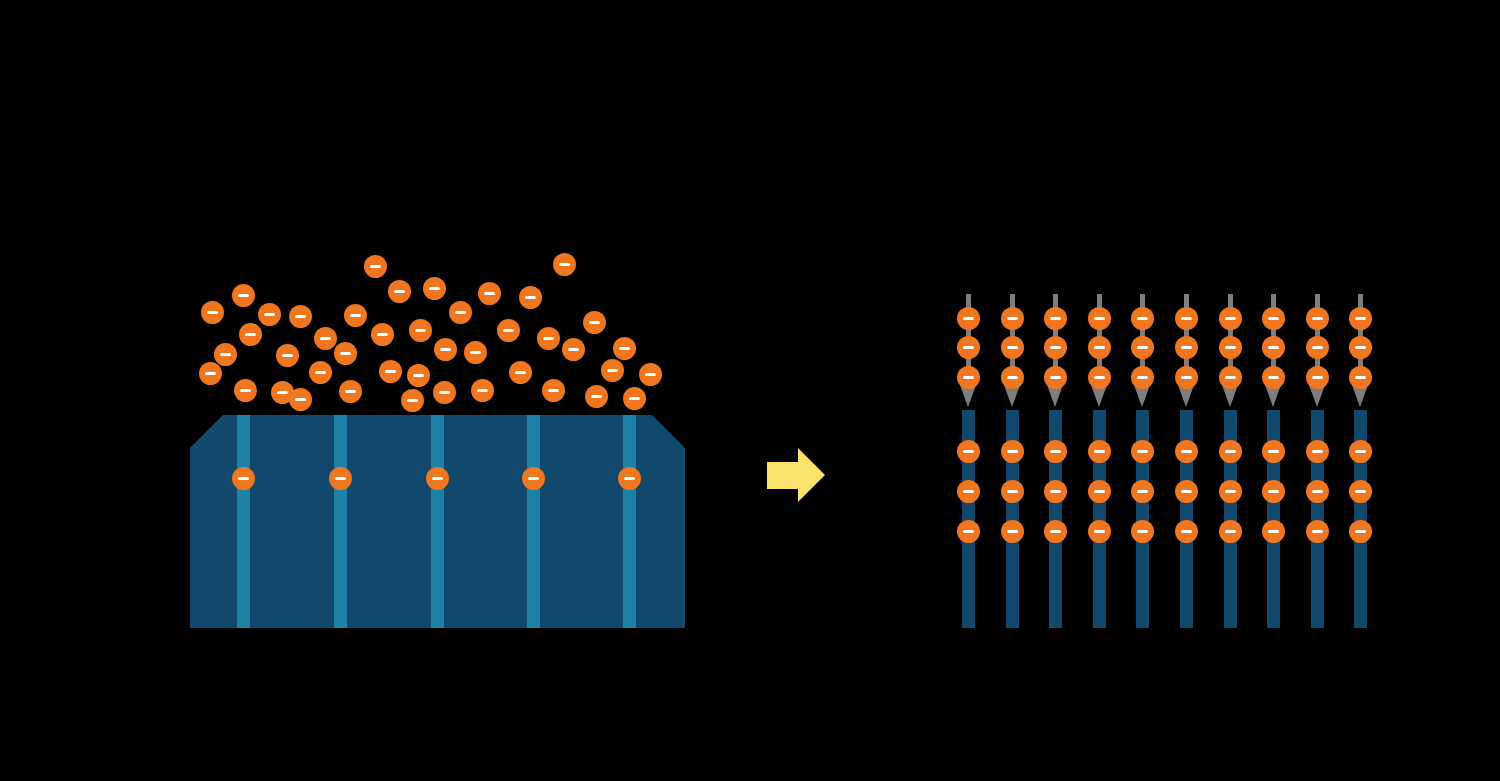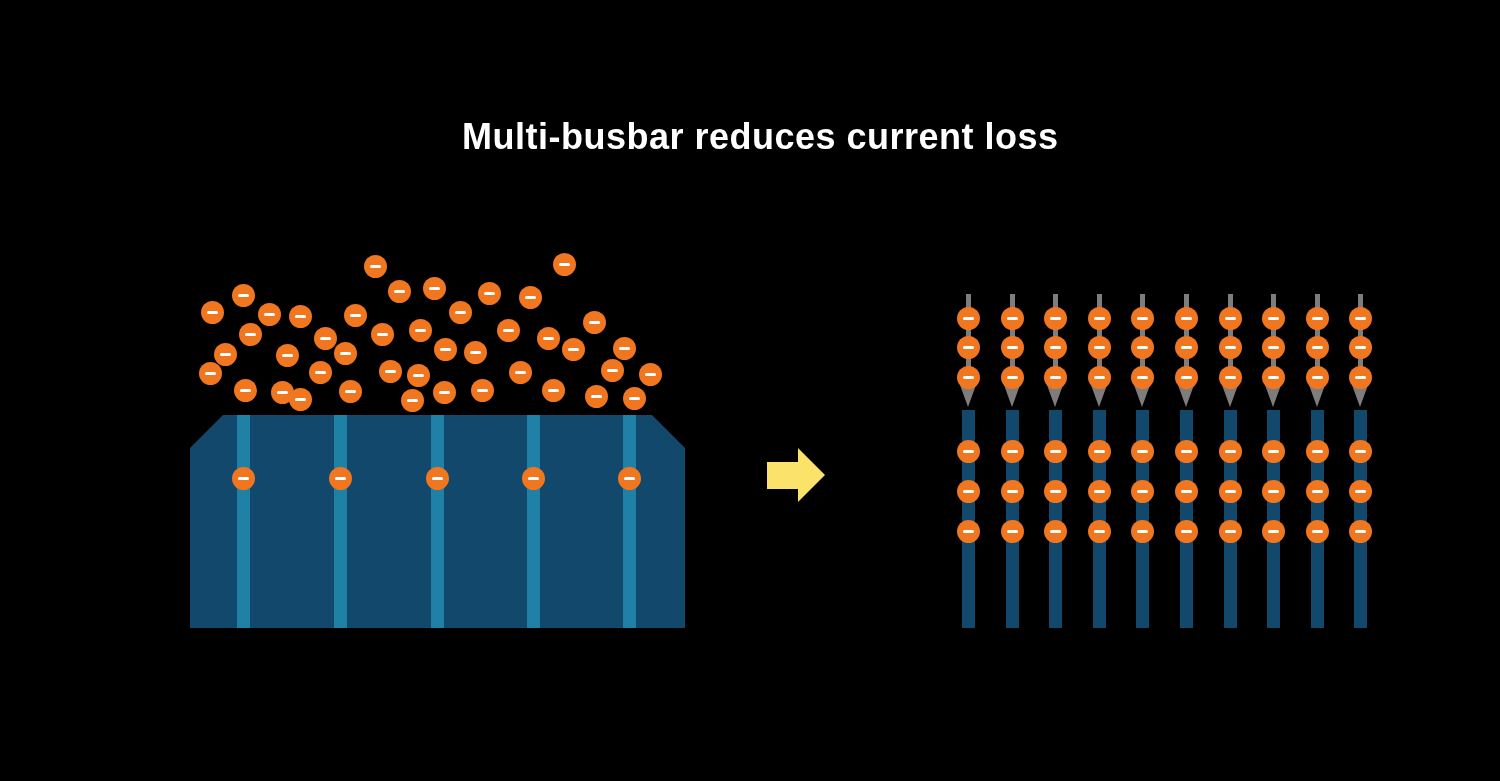--- a/index.html
+++ b/index.html
@@ -72,21 +72,20 @@
     width: 11px;
     height: 3px;
     border-radius: 1.5px;
     background: var(--c-minus, #fff);
   }
 </style>
 </head>
 <body>
 
 <div class="canvas" id="canvas">
-  <h1 class="title">Multi-busbar reduces current loss</h1>
 
   <div class="layer" id="left-layer">
     <div class="cell-body" style="left: 190px; top: 415px; width: 495px; height: 213px; clip-path: polygon(33px 0px, 462px 0px, 495px 33px, 495px 213px, 0px 213px, 0px 33px);"></div>
   <div class="stripe" style="left: 236.5px; top: 415px; width: 13px; height: 213px;"></div>
       <div class="stripe" style="left: 333.5px; top: 415px; width: 13px; height: 213px;"></div>
       <div class="stripe" style="left: 430.5px; top: 415px; width: 13px; height: 213px;"></div>
       <div class="stripe" style="left: 526.5px; top: 415px; width: 13px; height: 213px;"></div>
       <div class="stripe" style="left: 622.5px; top: 415px; width: 13px; height: 213px;"></div>
       <div class="electron" style="left: 231.5px; top: 466.5px; width: 23px; height: 23px;">
         <div class="minus"></div>

